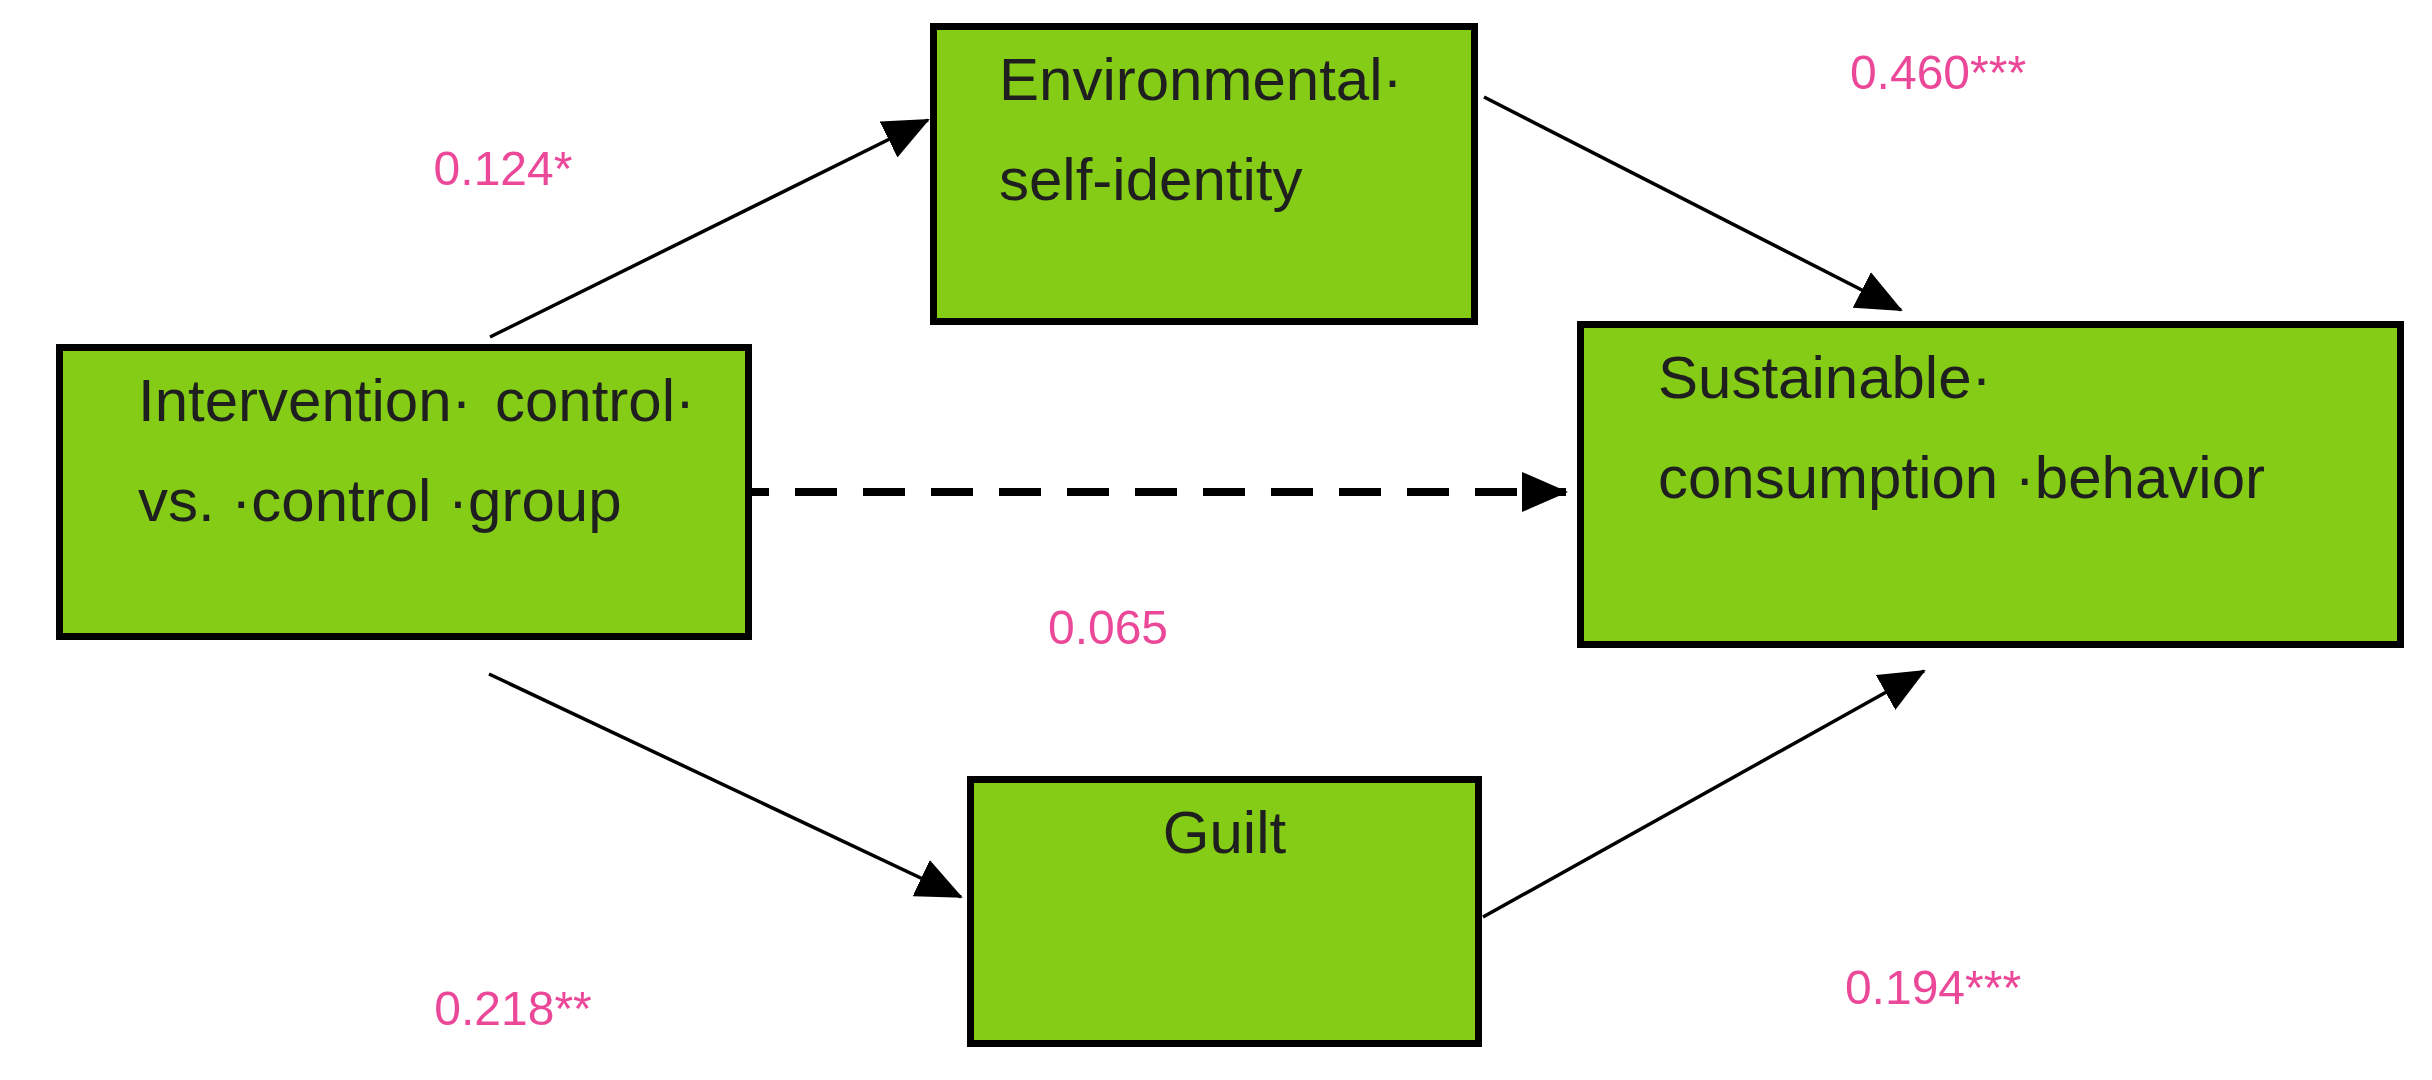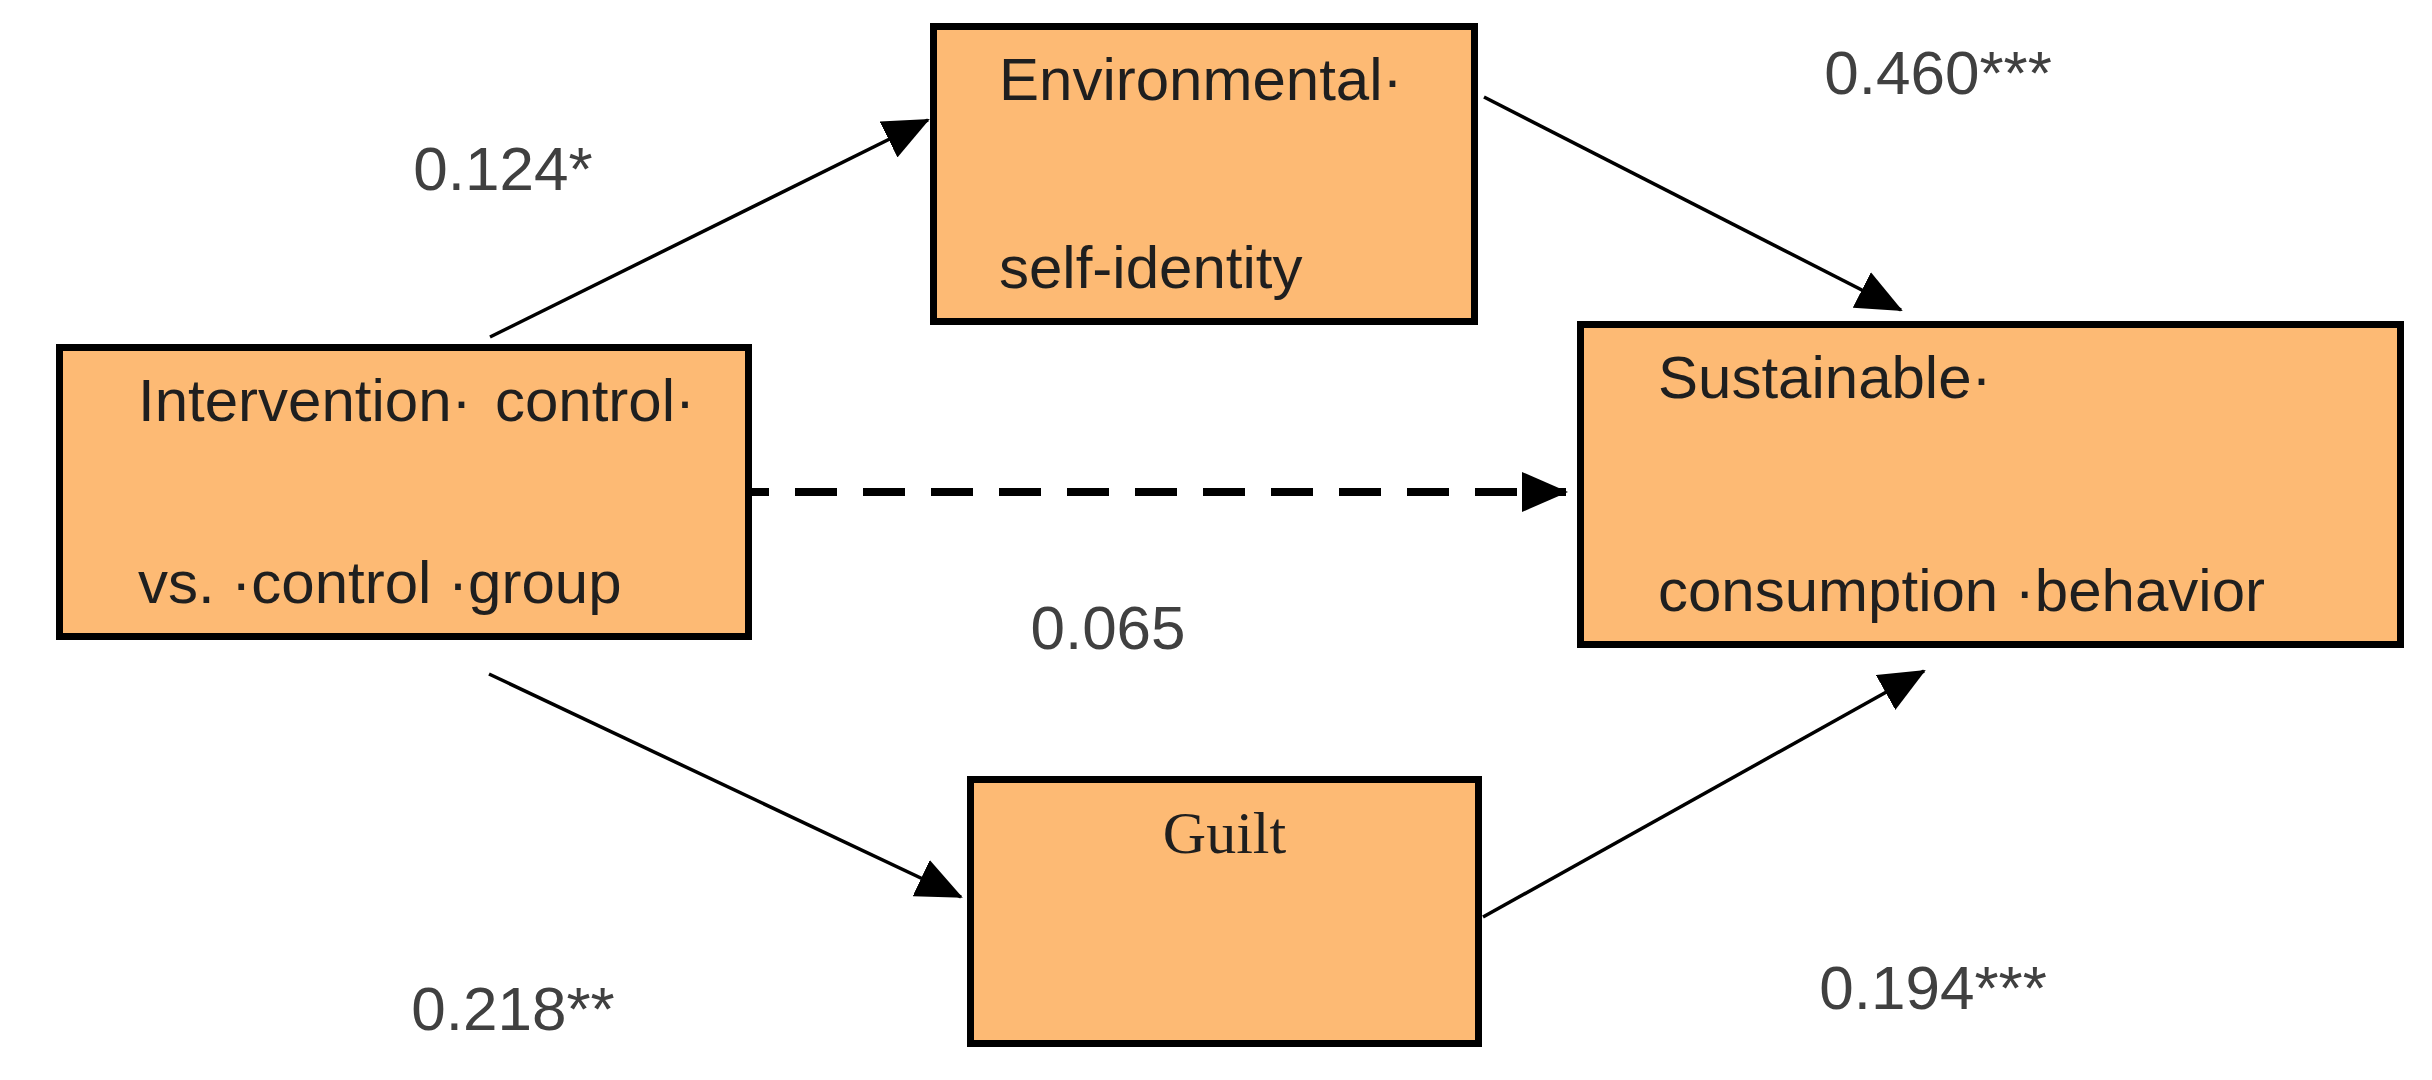--- a/index.html
+++ b/index.html
@@ -19,24 +19,24 @@
   #arrow-layer {
     position: absolute;
     left: 0; top: 0;
     width: 2432px;
     height: 1080px;
   }
   .node-box {
     position: absolute;
     box-sizing: border-box;
     border: 7px solid #000000;
-    background: #fdba74;
+    background: #84cc16;
     display: flex;
     flex-direction: column;
-    justify-content: space-between;
+    justify-content: flex-start;
     font-size: 60px;
     line-height: 100px;
     color: #1f1f1f;
   }
   .node-box .tline { white-space: nowrap; }
 
   #node-predictor {
     left: 30px; top: 344px;
     width: 696px; height: 296px;
     padding-left: 75px; padding-right: 50px; margin-left: 26px;
@@ -56,29 +56,28 @@
     left: 1577px; top: 321px;
     width: 827px; height: 327px;
     padding-left: 74px; padding-right: 20px;
   }
 
   #node-mediator-bottom {
     left: 967px; top: 776px;
     width: 515px; height: 271px;
     align-items: center;
     text-align: center;
-    font-family: Liberation Serif, serif;
   }
 
   .coef-label {
     position: absolute;
     transform: translate(-50%, -50%);
-    font-size: 62px;
+    font-size: 48px;
     white-space: nowrap;
-    color: #404040;
+    color: #ec4899;
   }
   #coef-a1 { left: 503px;  top: 168px; }
   #coef-b1 { left: 1938px; top: 72px;  }
   #coef-direct { left: 1108px; top: 627px; }
   #coef-a2 { left: 513px;  top: 1008px; }
   #coef-b2 { left: 1933px; top: 987px; }
 </style>
 </head>
 <body>
 

